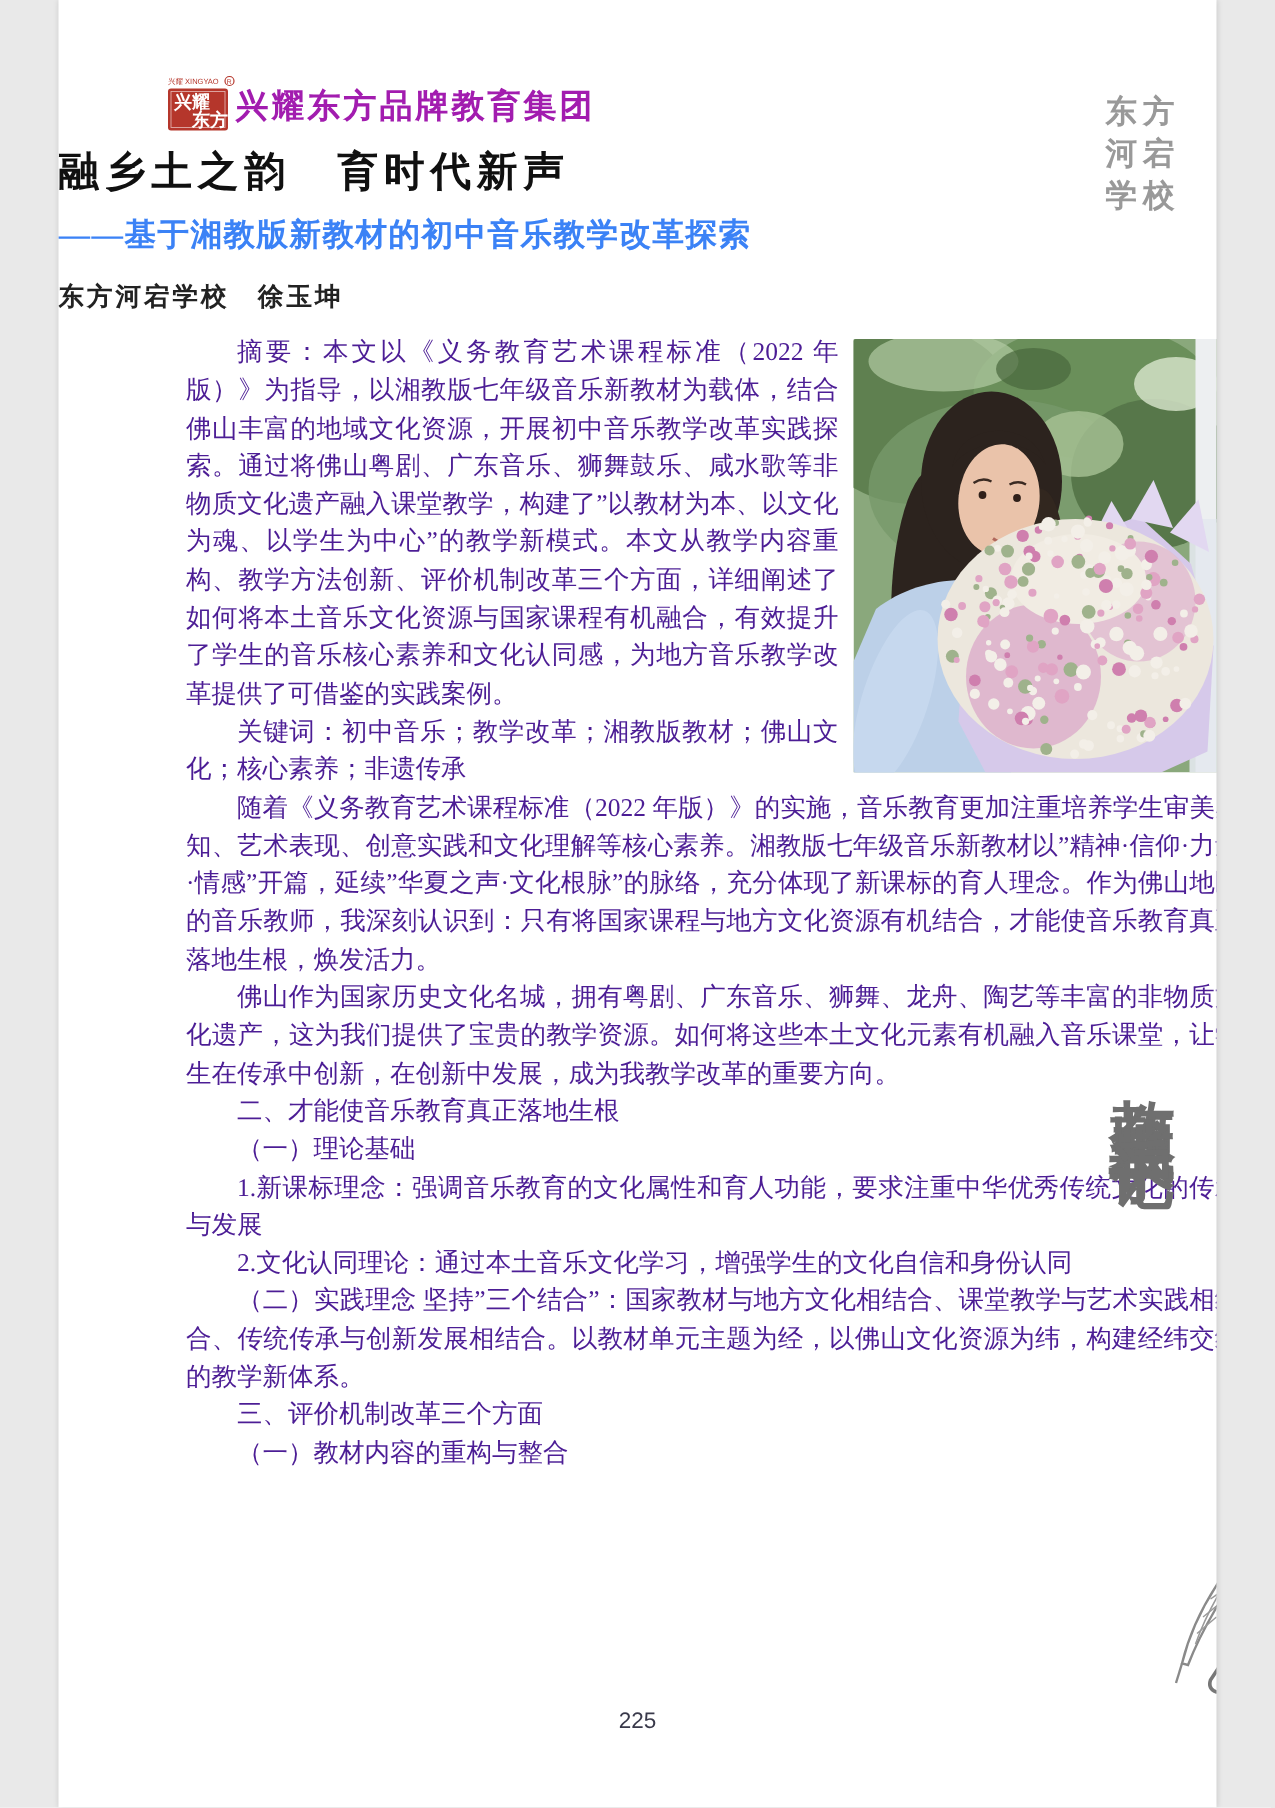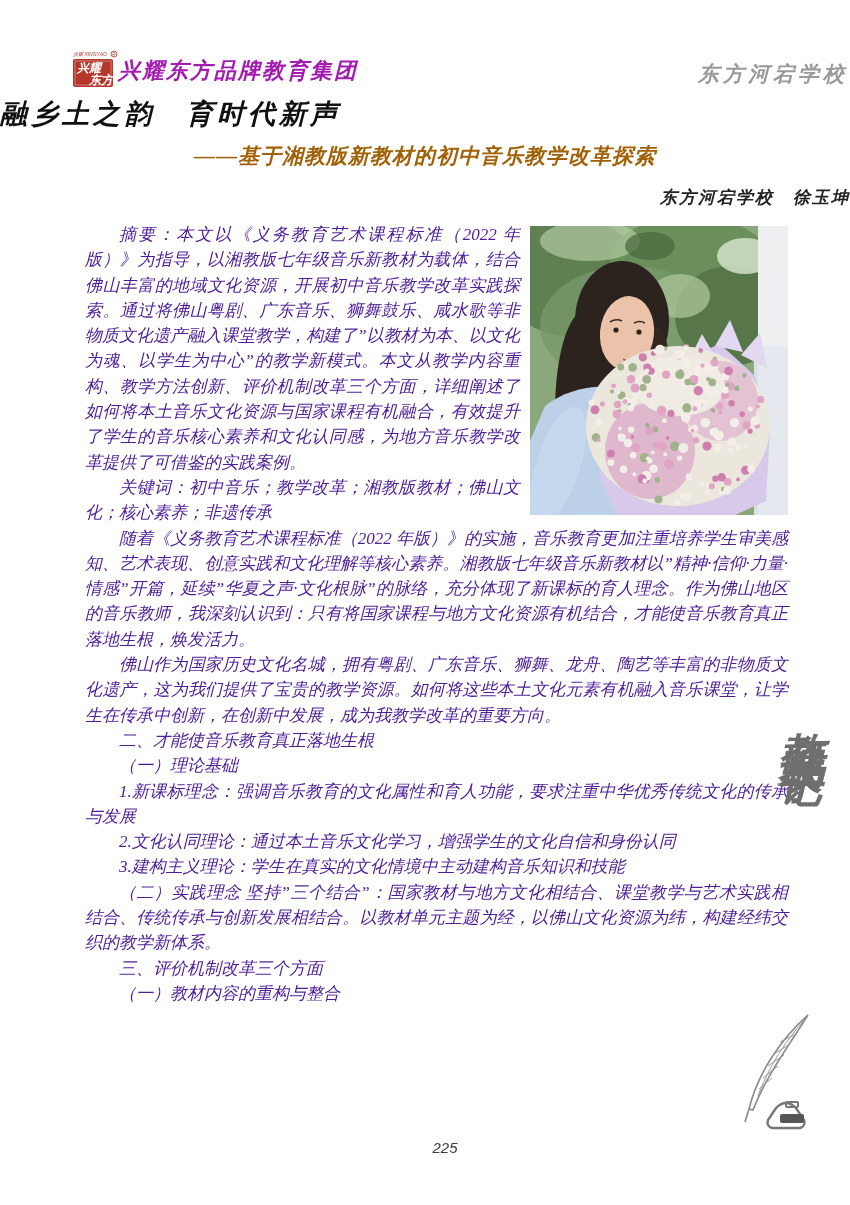--- a/index.html
+++ b/index.html
@@ -1,45 +1,44 @@
 <!DOCTYPE html>
 <html><head>
 <meta charset="utf-8">
 <style>
   html,body{margin:0;padding:0;background:#e9e9e9;}
   .page{
-    position:relative;width:850px;height:1205px;margin:0 auto;background:#ffffff;
+    position:relative;width:772px;height:1205px;margin:0 auto;background:#ffffff;
     font-family:"Liberation Serif","DejaVu Serif",serif;color:#1c1c1c;overflow:hidden;
     box-shadow:0 0 4px rgba(0,0,0,.15);
-    font-style:italic;
   }
   
   .hdr-logo{position:absolute;left:72px;top:48px;width:46px;height:42px;}
   .hdr-brand{position:absolute;left:118px;top:56px;font-size:22px;font-weight:700;letter-spacing:2px;color:#a21caf;}
   .hdr-school{position:absolute;left:698px;top:60px;font-size:21px;font-weight:700;letter-spacing:4px;color:#999999;}
   
   .title-main{position:absolute;left:0;top:96px;width:100%;text-align:left;font-size:27px;font-weight:700;letter-spacing:4px;color:#101010;}
-  .title-sub{position:absolute;left:0;top:142px;width:100%;text-align:center;font-size:21px;font-weight:700;letter-spacing:1px;color:#a16207;}
-  .title-byline{position:absolute;left:0;top:186px;width:100%;text-align:right;font-size:17px;font-weight:600;letter-spacing:2px;color:#222;}
+  .title-sub{position:absolute;left:0;top:142px;width:100%;font-size:21px;font-weight:700;letter-spacing:1px;color:#3b82f6;}
+  .title-byline{position:absolute;left:0;top:186px;width:100%;text-align:left;font-size:17px;font-weight:600;letter-spacing:2px;color:#222;}
   
   .article{position:absolute;left:85px;top:222px;width:703px;}
   .article p{margin:0;font-size:17px;line-height:25.3px;text-align:justify;text-indent:2em;color:#4c1d95;}
   .photo-figure{float:right;width:258px;height:289px;margin:4px 0 10px 10px;}
   .photo-figure svg{display:block;width:258px;height:289px;}
   
   .watermark{
     position:absolute;right:20px;top:698px;writing-mode:vertical-rl;
     font-size:44px;font-weight:700;letter-spacing:6px;color:#6f6f6f;
     font-family:"Liberation Serif","DejaVu Serif",serif;
   }
   .quill{position:absolute;left:736px;top:1012px;width:82px;height:122px;}
   
   .page-number{
     position:absolute;left:0;top:1139px;width:100%;text-align:center;
-    font-family:"Liberation Sans","DejaVu Sans",sans-serif;font-size:15px;color:#39394a;padding-left:20px;
+    font-family:"Liberation Sans","DejaVu Sans",sans-serif;font-size:15px;color:#39394a;
   }
 </style>
 </head>
 <body>
 
 <div class="page">
 
   <svg class="hdr-logo" viewBox="0 0 46 42">
     <text x="1" y="8" font-size="5" fill="#b5362b" font-family="Liberation Sans,sans-serif">兴耀 XINGYAO</text>
     <circle cx="42" cy="6" r="3" fill="none" stroke="#b5362b" stroke-width="0.8"></circle>
@@ -275,21 +274,20 @@
     </figure>
 
   <p>摘要：本文以《义务教育艺术课程标准（2022 年版）》为指导，以湘教版七年级音乐新教材为载体，结合佛山丰富的地域文化资源，开展初中音乐教学改革实践探索。通过将佛山粤剧、广东音乐、狮舞鼓乐、咸水歌等非物质文化遗产融入课堂教学，构建了”以教材为本、以文化为魂、以学生为中心”的教学新模式。本文从教学内容重构、教学方法创新、评价机制改革三个方面，详细阐述了如何将本土音乐文化资源与国家课程有机融合，有效提升了学生的音乐核心素养和文化认同感，为地方音乐教学改革提供了可借鉴的实践案例。</p>
       <p>关键词：初中音乐；教学改革；湘教版教材；佛山文化；核心素养；非遗传承</p>
       <p>随着《义务教育艺术课程标准（2022 年版）》的实施，音乐教育更加注重培养学生审美感知、艺术表现、创意实践和文化理解等核心素养。湘教版七年级音乐新教材以”精神·信仰·力量·情感”开篇，延续”华夏之声·文化根脉”的脉络，充分体现了新课标的育人理念。作为佛山地区的音乐教师，我深刻认识到：只有将国家课程与地方文化资源有机结合，才能使音乐教育真正落地生根，焕发活力。</p>
       <p>佛山作为国家历史文化名城，拥有粤剧、广东音乐、狮舞、龙舟、陶艺等丰富的非物质文化遗产，这为我们提供了宝贵的教学资源。如何将这些本土文化元素有机融入音乐课堂，让学生在传承中创新，在创新中发展，成为我教学改革的重要方向。</p>
       <p>二、才能使音乐教育真正落地生根</p>
       <p>（一）理论基础</p>
       <p>1.新课标理念：强调音乐教育的文化属性和育人功能，要求注重中华优秀传统文化的传承与发展</p>
       <p>2.文化认同理论：通过本土音乐文化学习，增强学生的文化自信和身份认同</p>
-      <p>3.建构主义理论：学生在真实的文化情境中主动建构音乐知识和技能</p>
       <p>（二）实践理念 坚持”三个结合”：国家教材与地方文化相结合、课堂教学与艺术实践相结合、传统传承与创新发展相结合。以教材单元主题为经，以佛山文化资源为纬，构建经纬交织的教学新体系。</p>
       <p>三、评价机制改革三个方面</p>
       <p>（一）教材内容的重构与整合</p>
     </div>
 
   <div class="watermark">教师成长手记</div>
 
   <svg class="quill" viewBox="0 0 82 122">
     <path d="M72,3 C46,26 22,60 13,97 L17,98 C30,64 54,32 72,3 Z" fill="none" stroke="#8a8a8a" stroke-width="1.6"></path>
     <path d="M70,6 C50,28 32,56 22,84" fill="none" stroke="#9a9a9a" stroke-width="1"></path>

